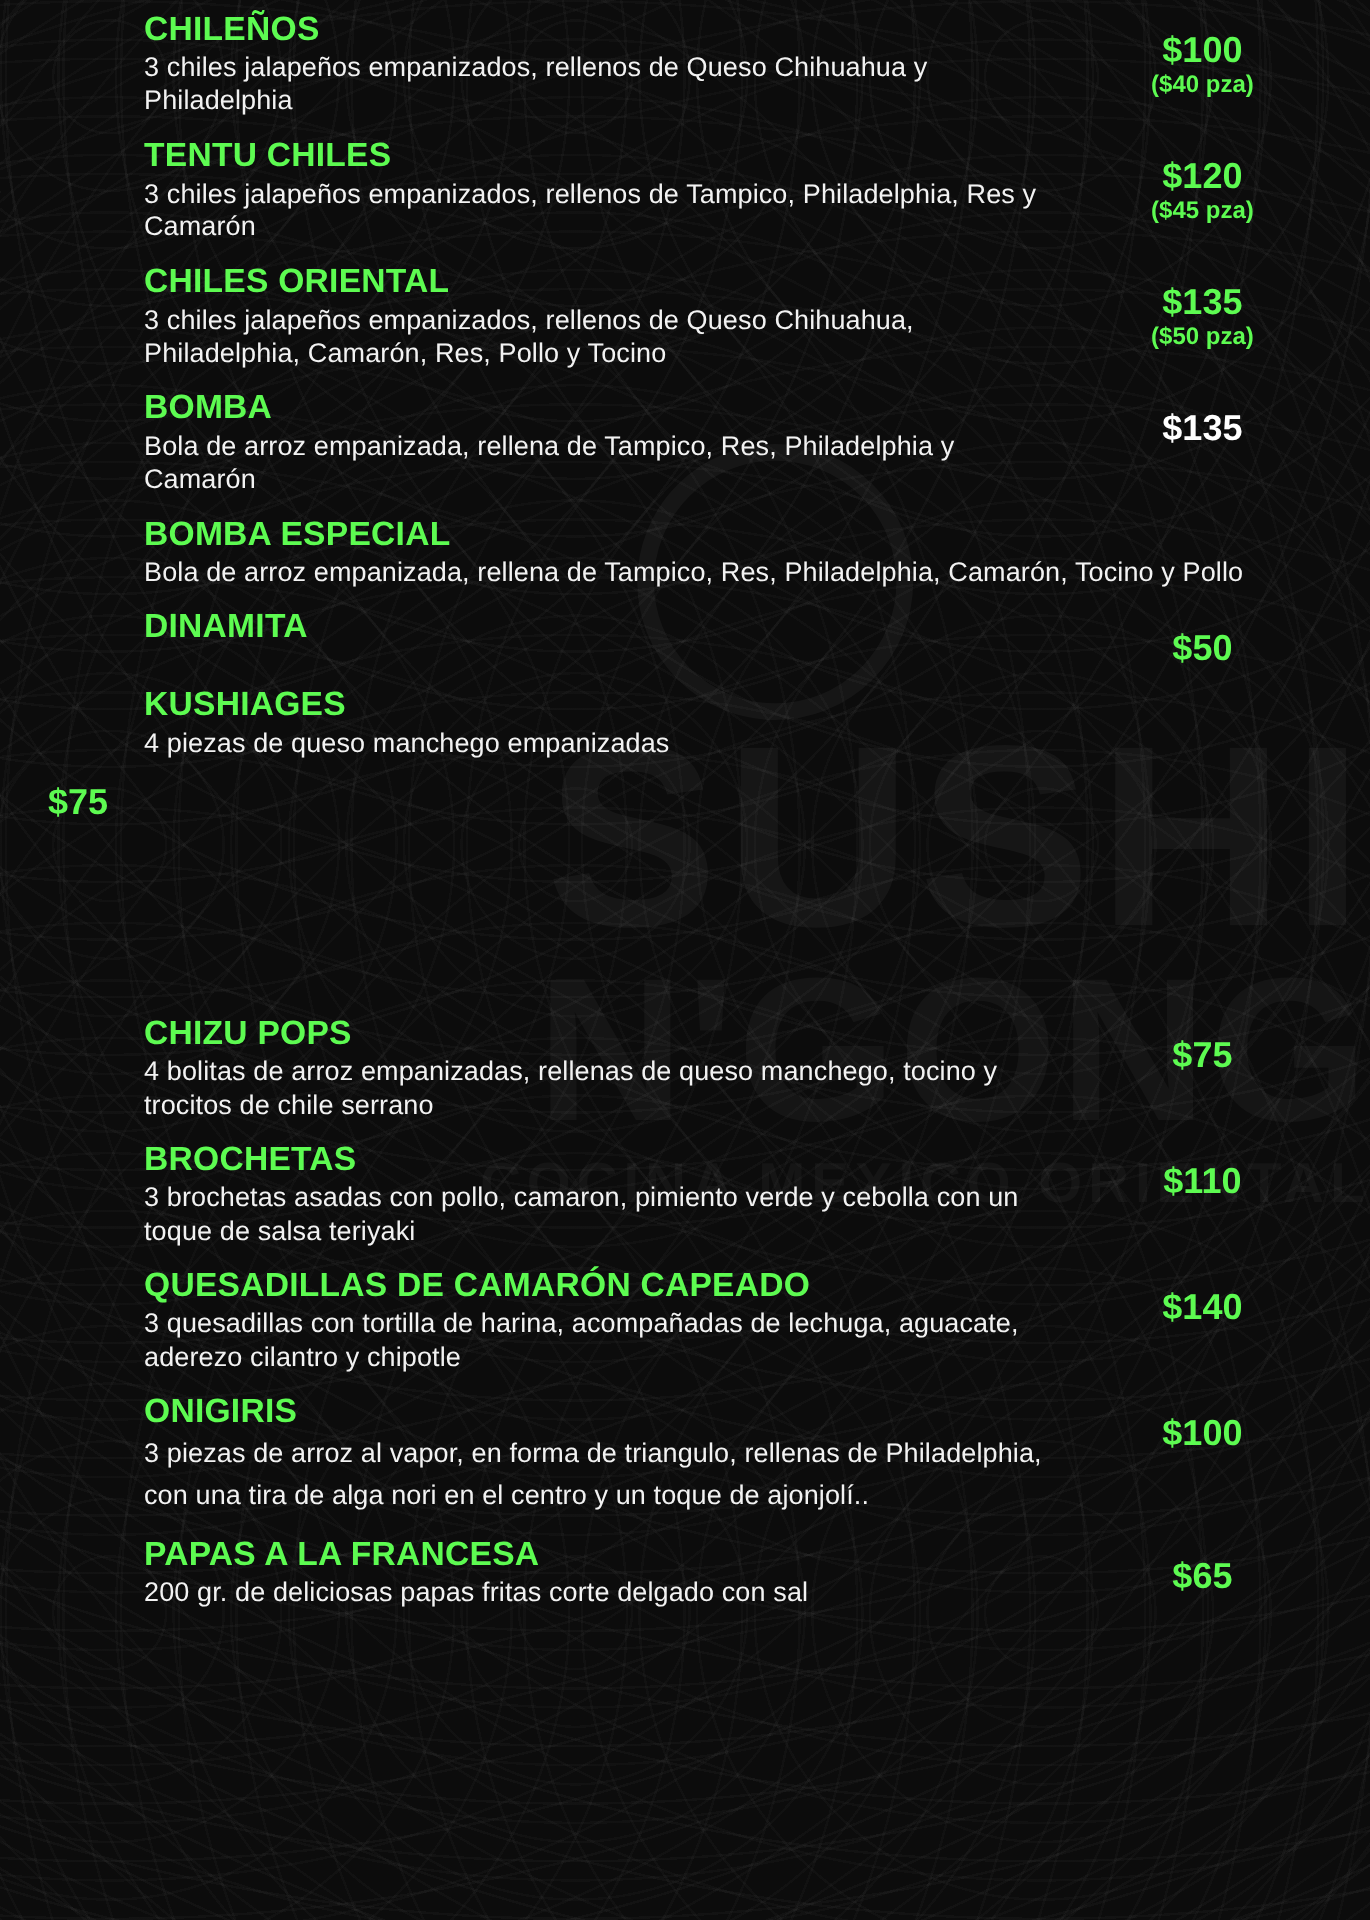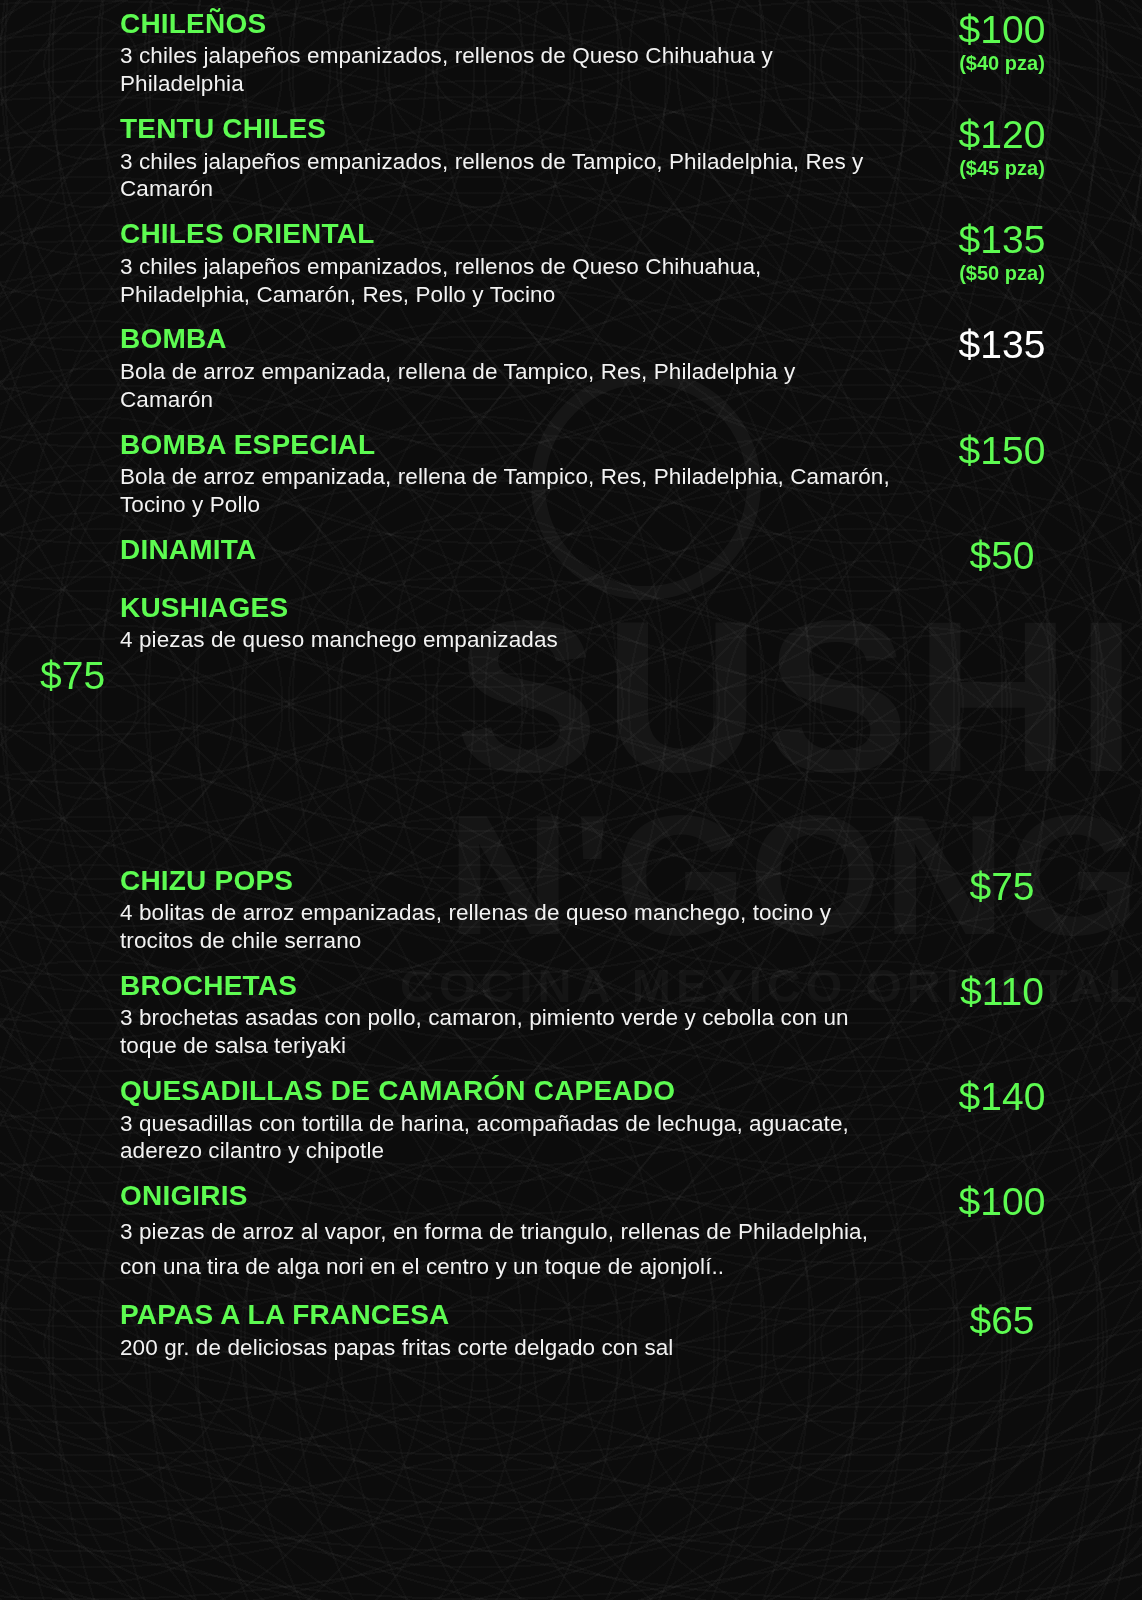--- a/index.html
+++ b/index.html
@@ -157,23 +157,24 @@
   .item-desc {
     color: #f2f2f2;
     font-size: 22.5px;
     font-weight: 400;
     line-height: 1.24;
     margin-top: 3px;
     letter-spacing: 0.1px;
   }
   .item-price {
     color: #5dfb51;
-    font-size: 39px;
-    font-weight: 400;
+    font-size: 30px;
+    font-weight: 700;
     line-height: 1.05;
+    margin-top: 17px;
   }
   .item-price.white { color: #ffffff; }
   .item-subprice {
     color: #5dfb51;
     font-size: 20px;
     font-weight: 600;
     margin-top: 1px;
   }
   .item.tight { margin-bottom: 11px; flex-direction: column; }
   .item.loose-desc .item-desc { line-height: 1.55; }
@@ -236,23 +237,20 @@
       <div class="item-right">
         <div class="item-price white">$135</div>
       </div>
     </div>
 
     <div class="item">
       <div class="item-left">
         <div class="item-name">BOMBA ESPECIAL</div>
         <div class="item-desc">Bola de arroz empanizada, rellena de Tampico, Res, Philadelphia, Camarón, Tocino y Pollo</div>
       </div>
-      <div class="item-right">
-        <div class="item-price">$150</div>
-      </div>
     </div>
 
     <div class="item">
       <div class="item-left">
         <div class="item-name">DINAMITA</div>
       </div>
       <div class="item-right">
         <div class="item-price">$50</div>
       </div>
     </div>

